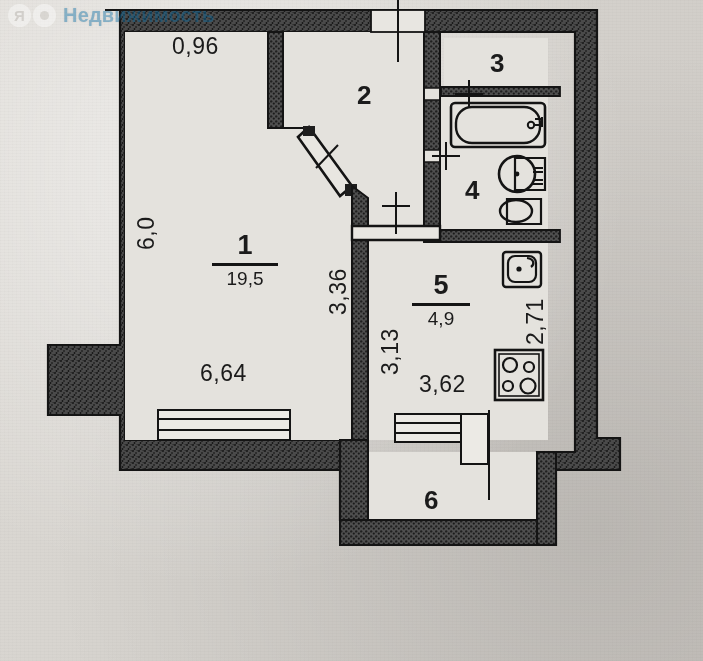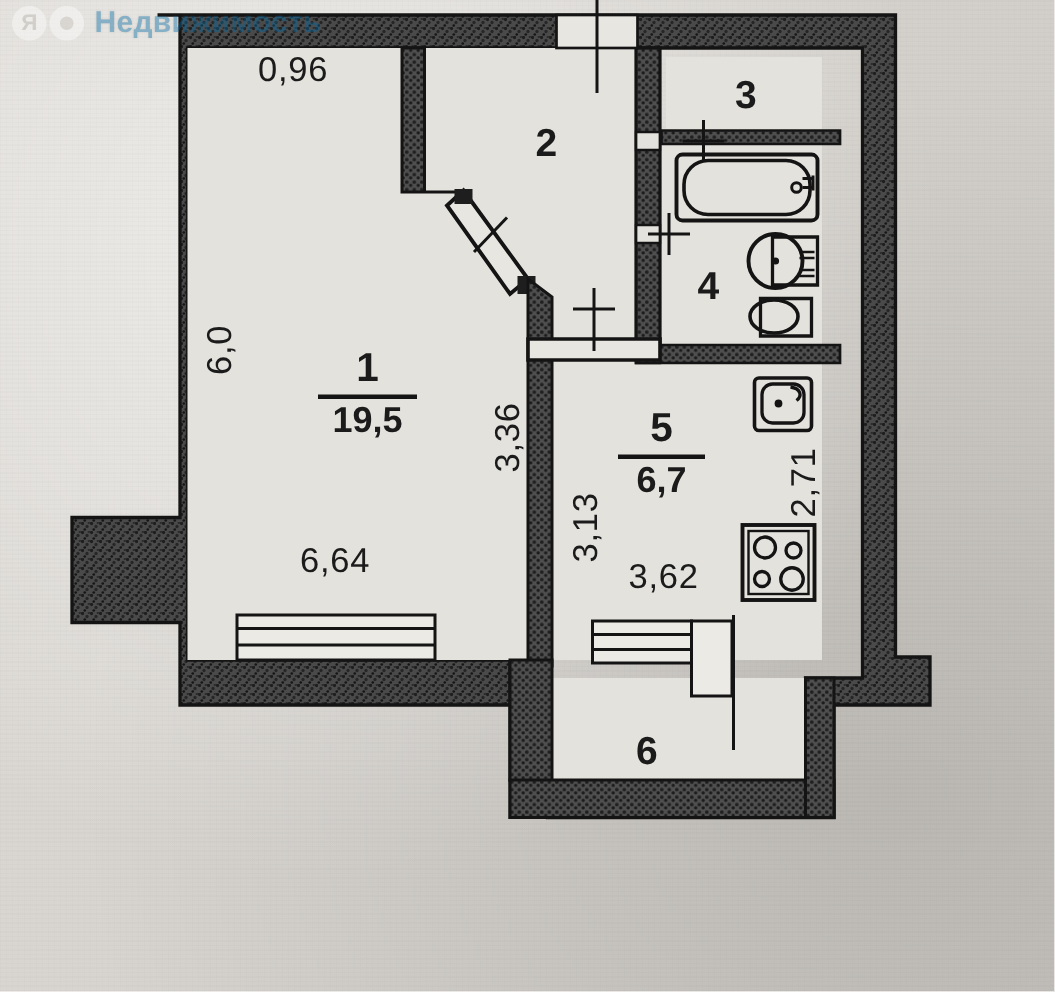--- a/index.html
+++ b/index.html
@@ -104,22 +104,22 @@
     display: block;
     padding-bottom: 3px;
   }
   .areabox .rule {
     display: block;
     height: 3px;
     background: #141414;
     margin: 1px auto 3px auto;
   }
   .areabox .ar {
-    font-size: 24px;
-    font-weight: 700;
+    font-size: 19px;
+    font-weight: 400;
     display: block;
   }
 </style>
 </head>
 <body>
 
 <div id="app">
   <div id="paper"></div>
   <div id="grain"></div>
 
@@ -259,21 +259,21 @@
 
   <div class="lbl roomnum" style="left:357px; top:80px;">2</div>
 
   <div class="lbl roomnum" style="left:490px; top:48px;">3</div>
 
   <div class="lbl roomnum" style="left:465px; top:175px;">4</div>
 
   <div class="lbl areabox" style="left:405px; top:272px; width:72px;">
     <span class="rn">5</span>
     <span class="rule" style="width:58px;"></span>
-    <span class="ar">6,7</span>
+    <span class="ar">4,9</span>
   </div>
 
   <div class="lbl roomnum" style="left:424px; top:485px;">6</div>
 
   <div class="lbl dim" style="left:172px; top:33px;">0,96</div>
 
   <div class="lbl dim vert" style="left:133px; top:250px;">6,0</div>
 
   <div class="lbl dim" style="left:200px; top:360px;">6,64</div>
 

